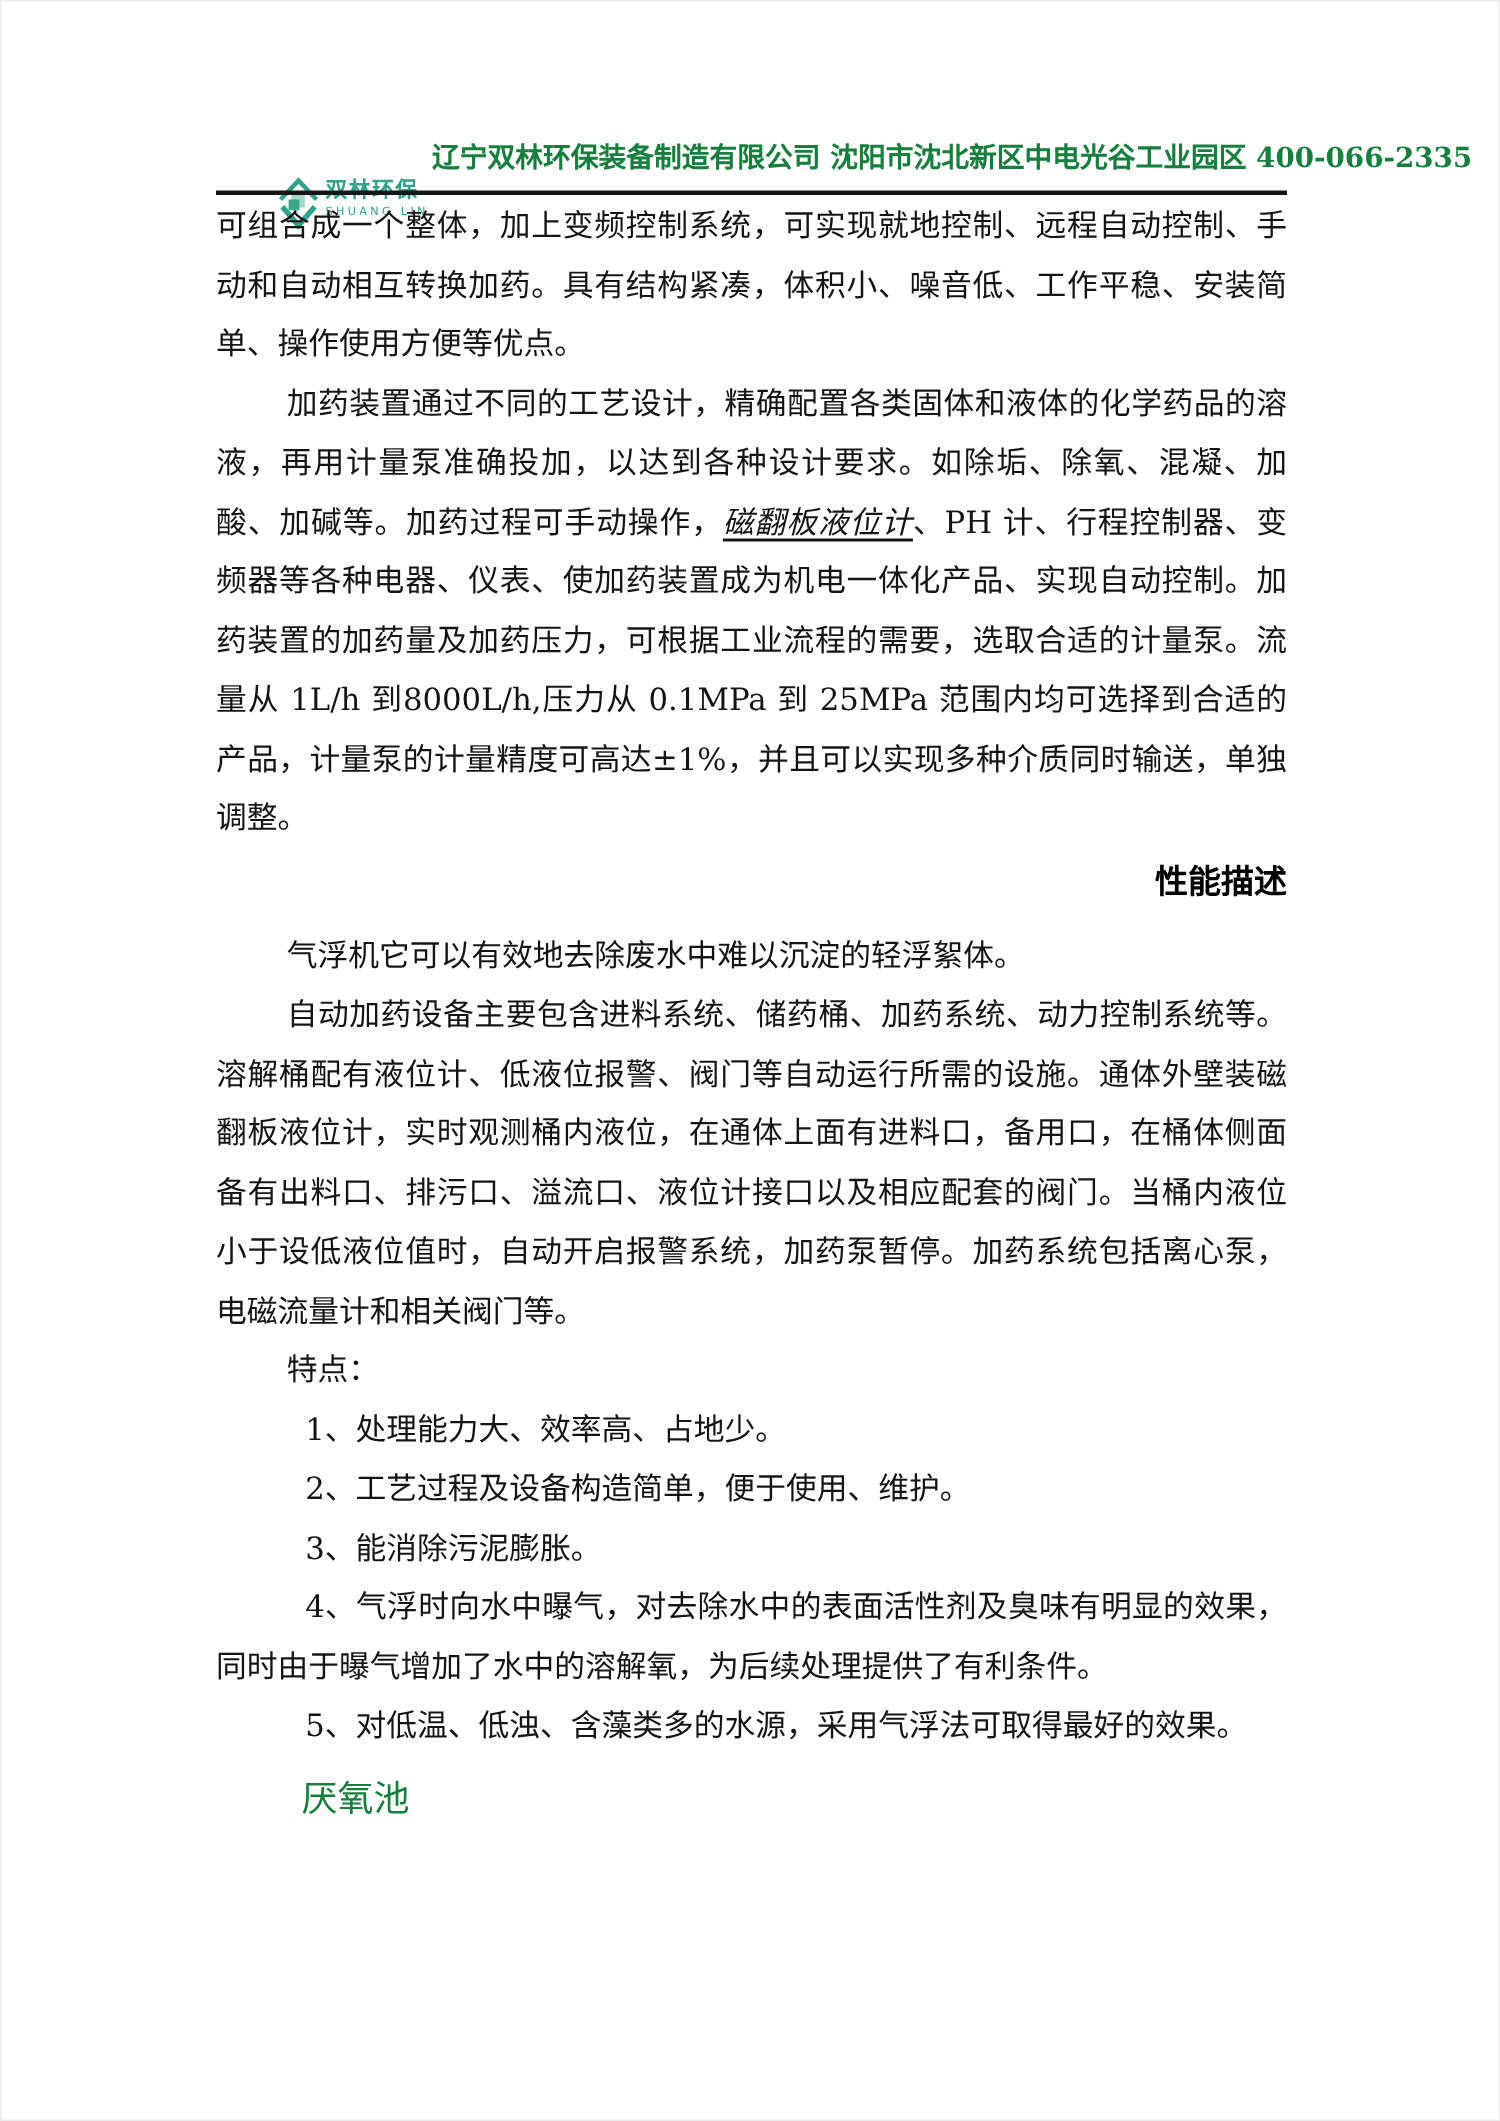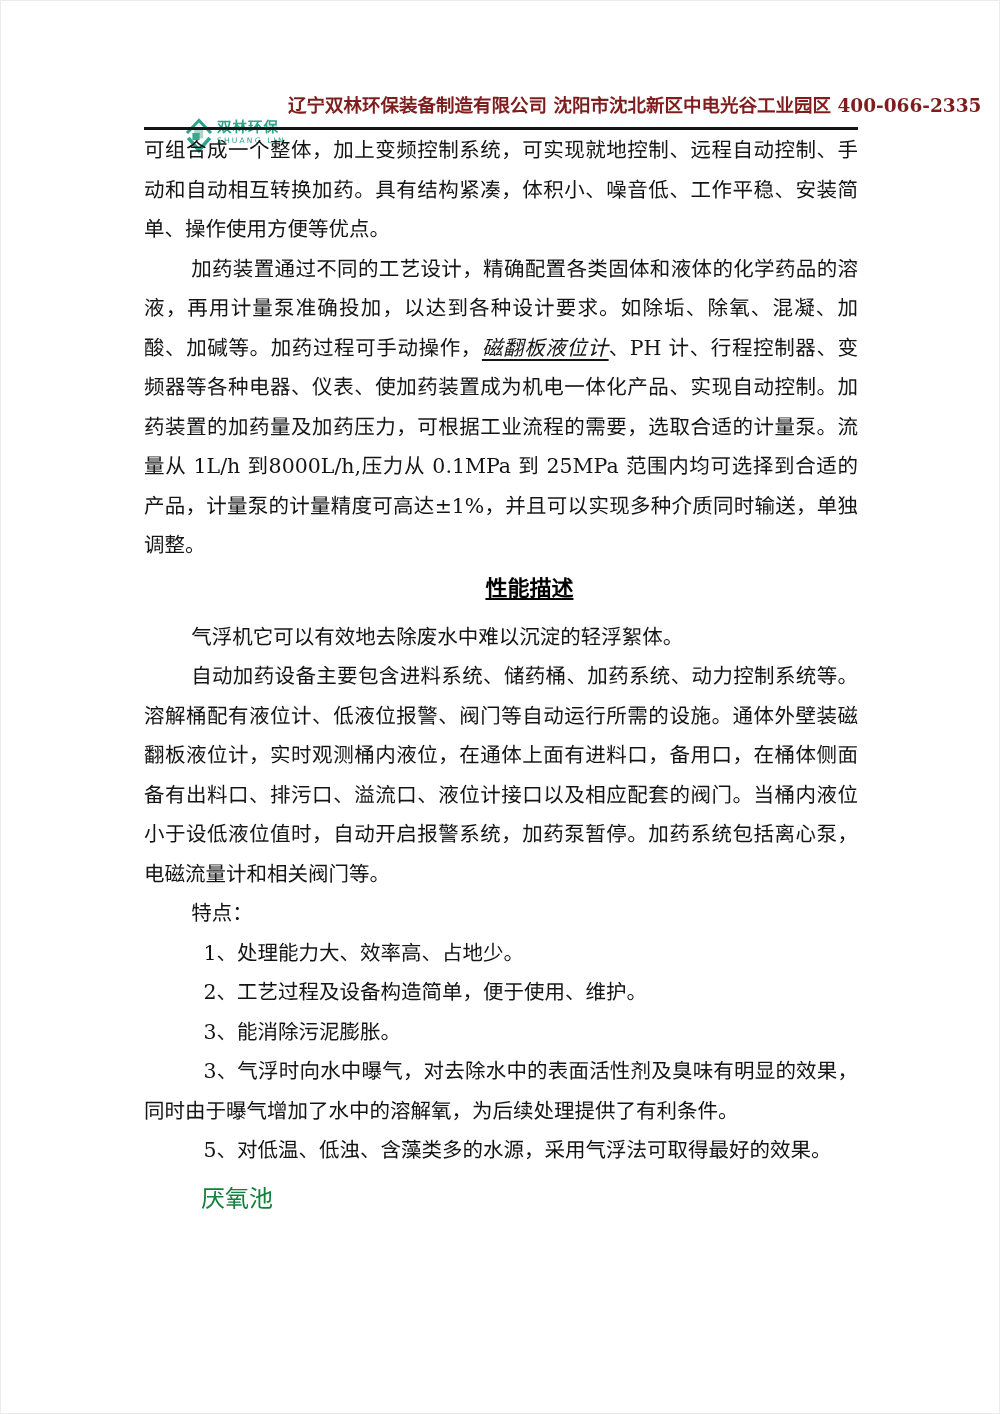--- a/index.html
+++ b/index.html
@@ -47,21 +47,21 @@
   }
   .company-line {
     position: absolute;
     left: 287px;
     top: 93px;
     width: 570px;
     font-family: "DejaVu Serif", serif;
     font-weight: 700;
     font-size: 18.5px;
     line-height: 23px;
-    color: #7f1d1d;
+    color: #15803d;
     white-space: nowrap;
   }
   .header-divider {
     position: absolute;
     left: 143px;
     top: 126px;
     width: 714px;
     height: 3px;
     background: #151515;
   }
@@ -84,22 +84,21 @@
   .u-phrase { text-decoration: underline; text-underline-offset: 4px; font-style: italic; }
 
   .sec-heading {
     margin: 8px 0 14px 0;
     font-family: "DejaVu Sans", sans-serif;
     font-weight: 700;
     font-size: 22px;
     line-height: 30px;
     text-indent: 2.59em;
     color: #000;
-    text-align: center;
-    text-decoration: underline;
+    text-align: right;
   }
   .sec-heading-lg {
     margin: 10px 0 8px 0;
     font-family: "DejaVu Sans", sans-serif;
     font-weight: 400;
     font-size: 24px;
     line-height: 36px;
     text-indent: 2.375em;
     color: #15803d;
     text-align: left;
@@ -134,20 +133,20 @@
 
     <h2 class="sec-heading">性能描述</h2>
 
     <p>气浮机它可以有效地去除废水中难以沉淀的轻浮絮体。</p>
     <p>自动加药设备主要包含进料系统、储药桶、加药系统、动力控制系统等。溶解桶配有液位计、低液位报警、阀门等自动运行所需的设施。通体外壁装磁翻板液位计，实时观测桶内液位，在通体上面有进料口，备用口，在桶体侧面备有出料口、排污口、溢流口、液位计接口以及相应配套的阀门。当桶内液位小于设低液位值时，自动开启报警系统，加药泵暂停。加药系统包括离心泵，电磁流量计和相关阀门等。</p>
     <p>特点：</p>
 
     <p class="list-item">1、处理能力大、效率高、占地少。</p>
     <p class="list-item">2、工艺过程及设备构造简单，便于使用、维护。</p>
     <p class="list-item">3、能消除污泥膨胀。</p>
-    <p class="list-item">3、气浮时向水中曝气，对去除水中的表面活性剂及臭味有明显的效果，同时由于曝气增加了水中的溶解氧，为后续处理提供了有利条件。</p>
+    <p class="list-item">4、气浮时向水中曝气，对去除水中的表面活性剂及臭味有明显的效果，同时由于曝气增加了水中的溶解氧，为后续处理提供了有利条件。</p>
     <p class="list-item">5、对低温、低浊、含藻类多的水源，采用气浮法可取得最好的效果。</p>
 
     <h2 class="sec-heading-lg">厌氧池</h2>
 
   </main>
 
 </div>
 
 </body></html>

